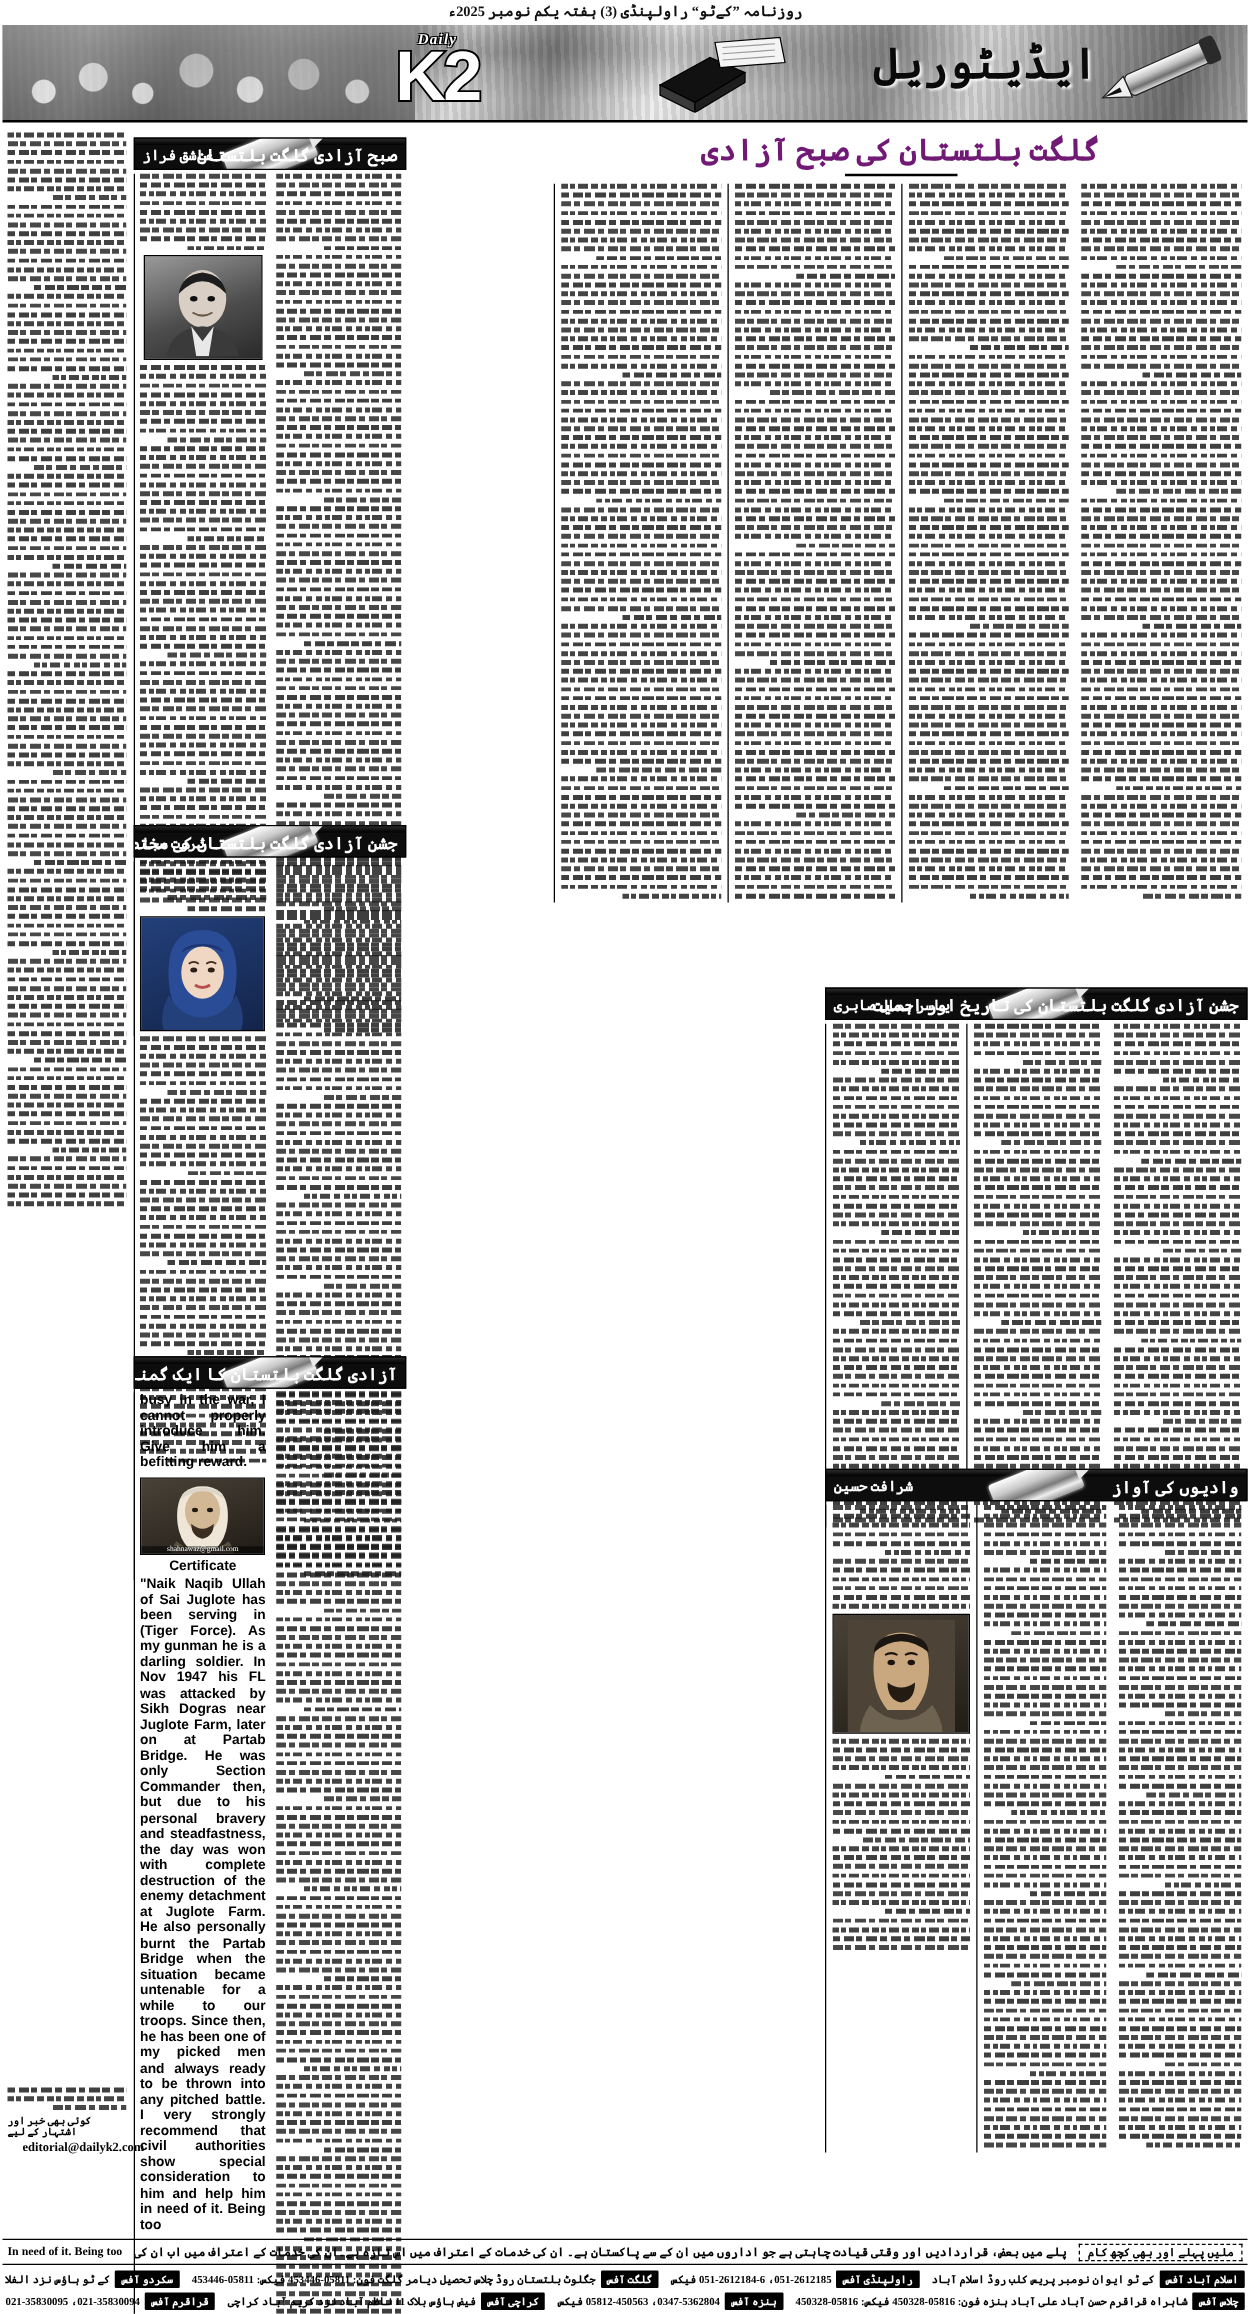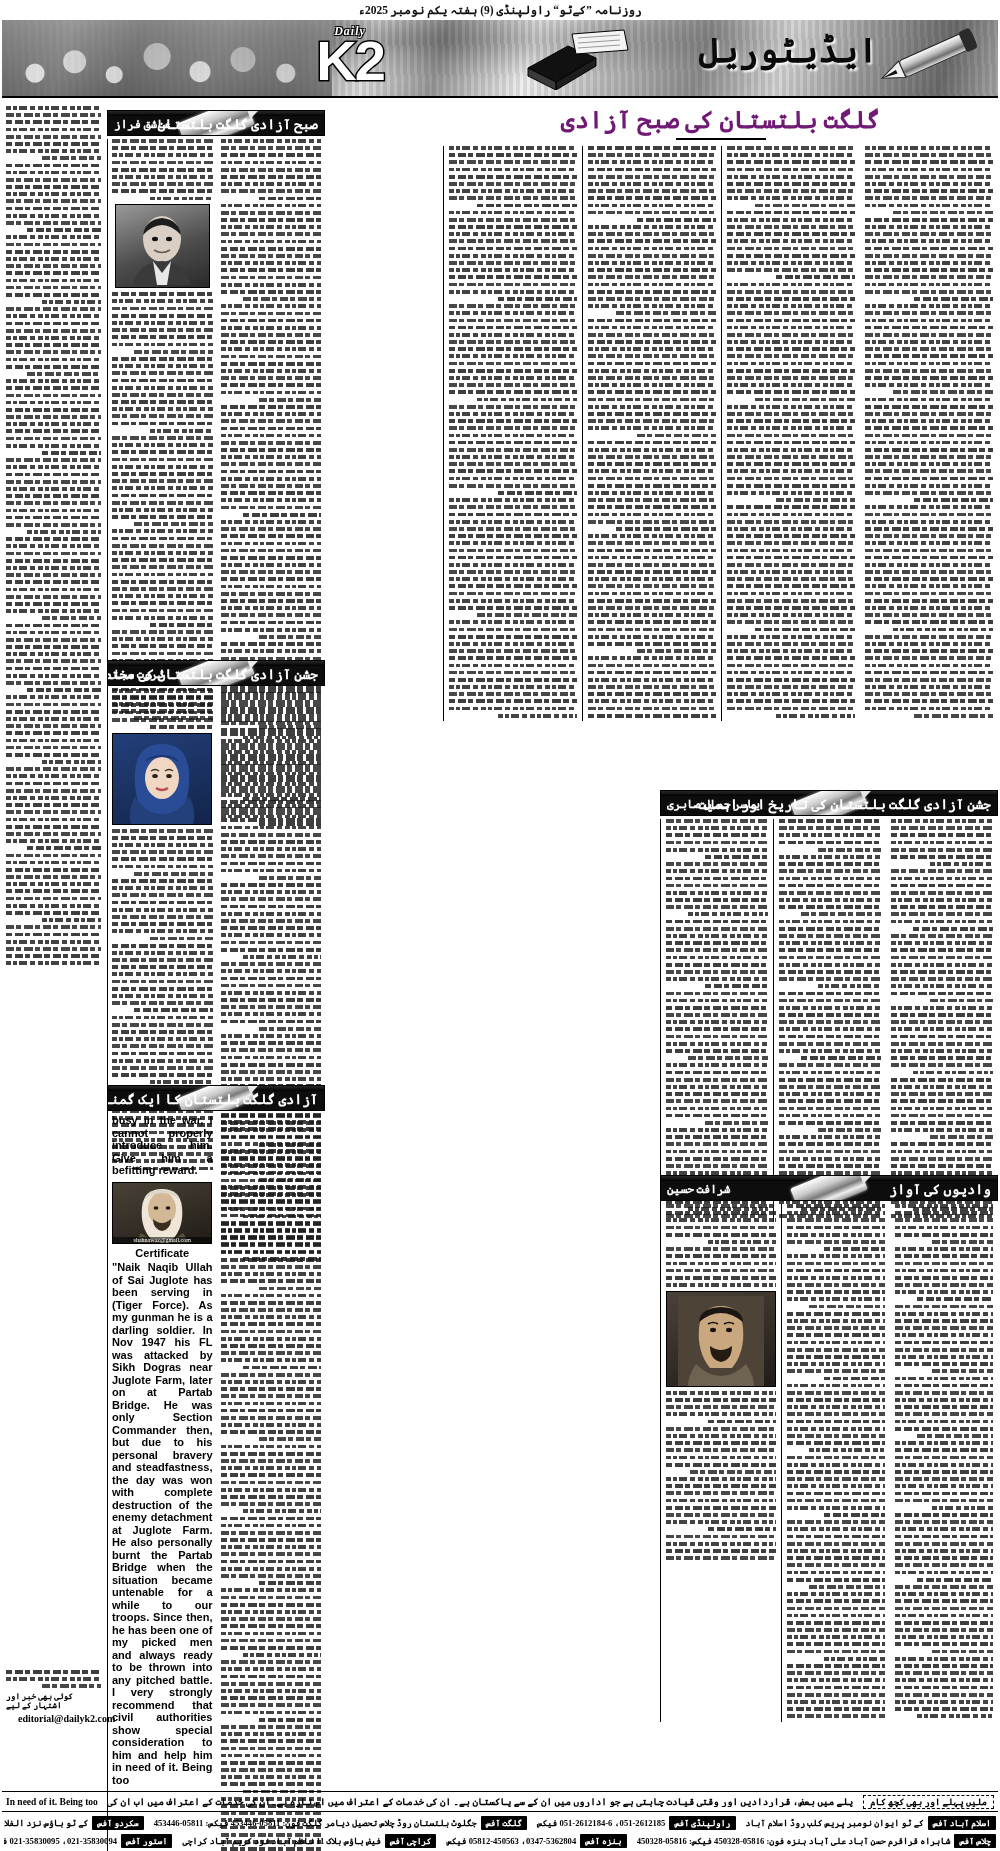--- a/index.html
+++ b/index.html
@@ -218,21 +218,21 @@
   }
   .fcell { flex:0 0 auto; padding-left:6px; }
 
   .email-line { direction:ltr; font-size:10px; font-weight:bold; }
 </style>
 </head>
 <body>
 
 <div class="page">
 
-  <div class="dateline">روزنامہ ”کےٹو“ راولپنڈی (9) ہفتہ یکم نومبر 2025ء</div>
+  <div class="dateline">روزنامہ ”کےٹو“ راولپنڈی (3) ہفتہ یکم نومبر 2025ء</div>
 
   <div class="masthead">
     <div class="mh-crowd"></div>
 
     <div class="mh-logo">
       <div class="daily">Daily</div>
       <div class="k2">K2</div>
     </div>
 
     <svg class="mh-books" viewBox="0 0 120 62">
@@ -1678,21 +1678,21 @@
 
       </div>
 
       <div class="foot-row">
         <span class="tag">چلاس آفس</span>
         <span class="fcell">شاہراہ قراقرم حسن آباد علی آباد ہنزہ فون: 05816-450328 فیکس: 05816-450328</span>
         <span class="tag">ہنزہ آفس</span>
         <span class="fcell">0347-5362804، 05812-450563 فیکس</span>
         <span class="tag">کراچی آفس</span>
         <span class="fcell">فیض ہاؤس بلاک 11 ناظم آباد نزد کریم آباد کراچی</span>
-        <span class="tag">استور آفس</span>
+        <span class="tag">قراقرم آفس</span>
         <span class="fcell">021-35830094، 021-35830095 فیکس</span>
 
       </div>
 
     </div>
   </div>
 
 </div>
 
 </body></html>

